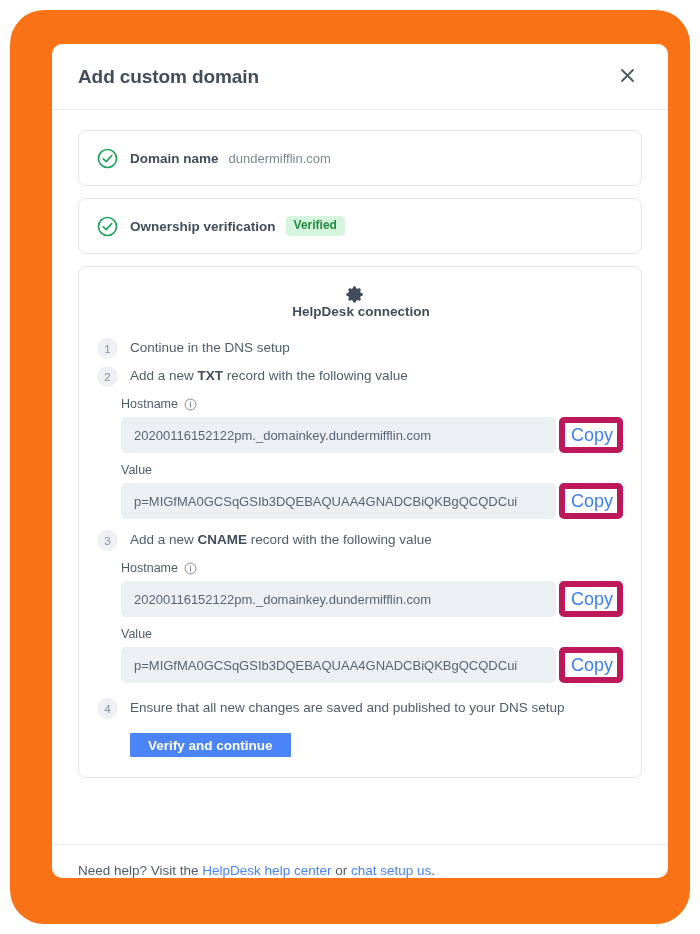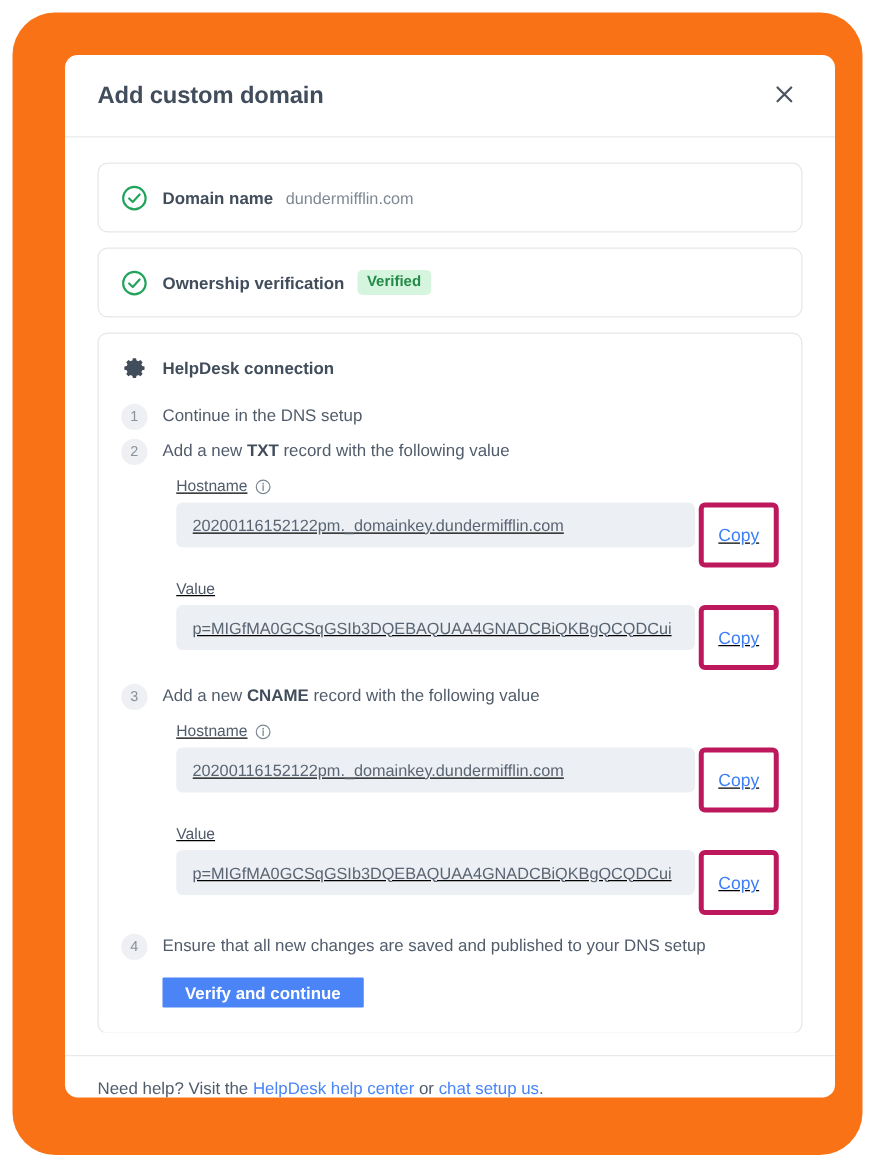--- a/index.html
+++ b/index.html
@@ -102,20 +102,21 @@
   }
   .card.connection {
     padding: 18px 18px 20px 18px;
     margin-top: 6px;
   }
   .conn-header {
     display: flex;
     align-items: center;
     margin-bottom: 18px;
     padding-left: 2px;
+    flex-direction: column;
   }
   .gear-icon { margin-right: 12px; display: flex; align-items: center; }
   .conn-title {
     font-size: 13.5px;
     font-weight: bold;
     color: #424d5c;
   }
   .step {
     display: flex;
     align-items: flex-start;
@@ -134,21 +135,21 @@
     justify-content: center;
     margin-right: 12px;
     margin-top: 1px;
   }
   .step-text {
     font-size: 13.5px;
     color: #515c6b;
     line-height: 21px;
   }
   .step-text b { font-weight: bold; color: #424d5c; }
-  .field-group { margin-left: 44px; margin-top: 10px; text-decoration: underline; }
+  .field-group { margin-left: 24px; margin-top: 10px; }
   .field-label {
     font-size: 12.5px;
     color: #515c6b;
     margin-bottom: 6px;
     display: flex;
     align-items: center;
   }
   .info-icon { margin-left: 6px; display: inline-flex; }
   .field-row { display: flex; gap: 3px; }
   .field-input {
@@ -158,26 +159,26 @@
     border: 1px solid #eceff3;
     border-radius: 5px;
     color: #5a6573;
     font-size: 13px;
     padding: 0 12px;
     box-sizing: border-box;
     font-family: "Liberation Sans", sans-serif;
   }
   .copy-btn {
     width: 64px;
-    height: 52px;
-    border: 4px solid #be185d;
+    height: 36px;
+    border: 6px solid #be185d;
     border-radius: 5px;
     background: #ffffff;
     color: #3c7ef3;
-    font-size: 14px;
+    font-size: 18px;
     cursor: pointer;
     font-family: "Liberation Sans", sans-serif;
   }
   .spacer-sm { height: 10px; }
   .step-last { margin-top: 14px; margin-bottom: 0; }
   .verify-btn {
     margin-left: 33px;
     margin-top: 14px;
     background: #4a84f7;
     color: #ffffff;

